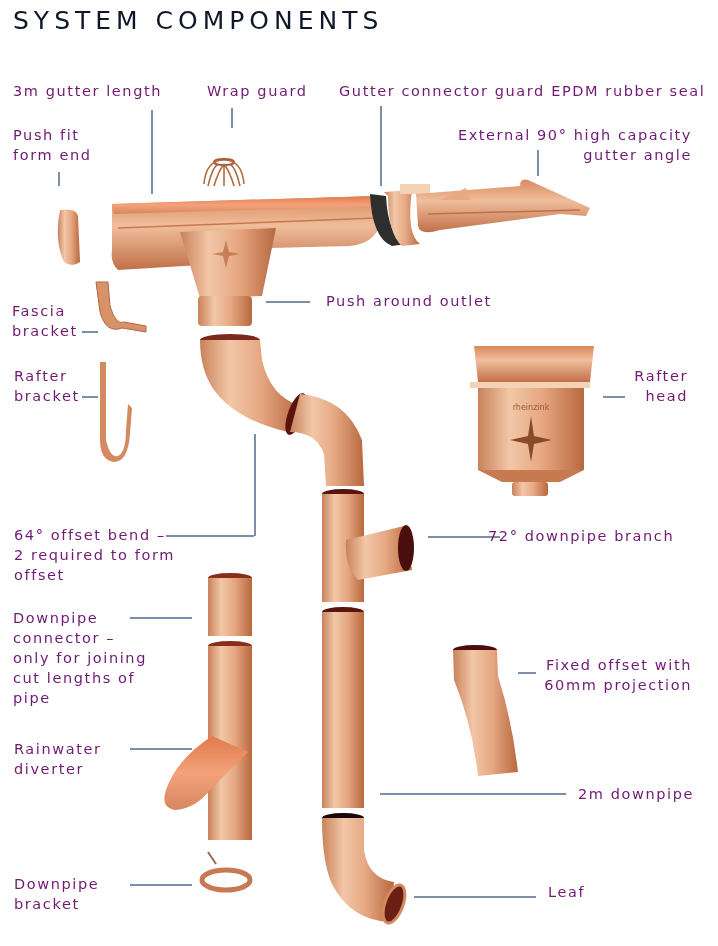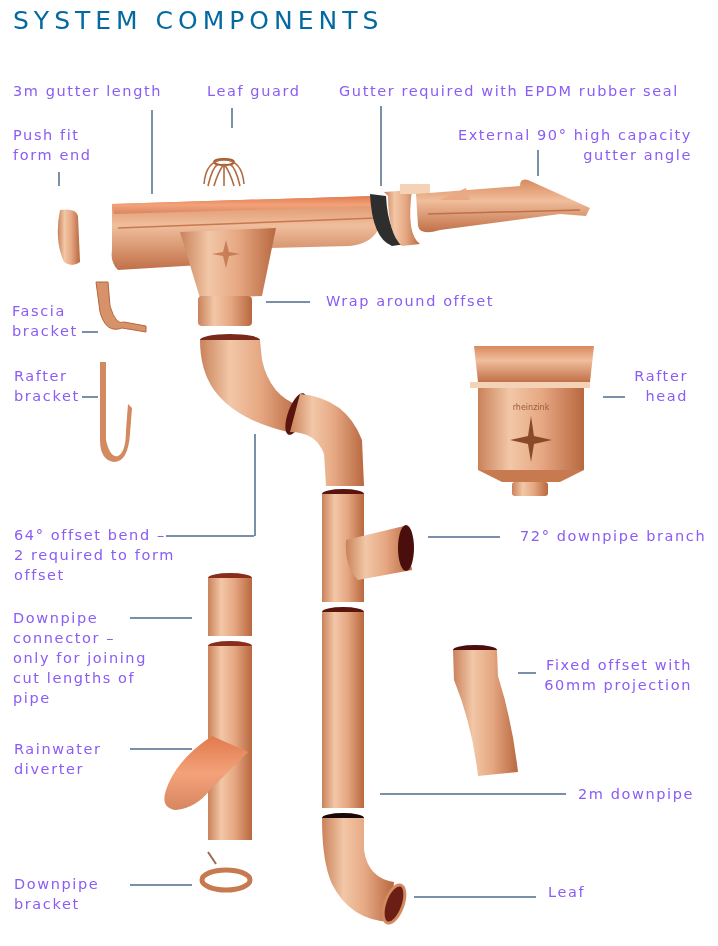--- a/index.html
+++ b/index.html
@@ -1,21 +1,21 @@
 <!DOCTYPE html>
 <html><head>
 <meta charset="utf-8">
 <style>
   html, body { margin: 0; padding: 0; background: #ffffff; }
   body { width: 718px; height: 946px; position: relative; overflow: hidden;
          font-family: "DejaVu Sans", "Liberation Sans", sans-serif; }
   .title { position: absolute; left: 13px; top: 6px; font-size: 25px; letter-spacing: 5px;
-           color: #0369a1; font-weight: normal; margin: 0; }
+           color: #0f172a; font-weight: normal; margin: 0; }
   .label { position: absolute; font-size: 14.5px; letter-spacing: 1.6px; line-height: 20px;
-           color: #8b5cf6; white-space: pre; }
+           color: #701a75; white-space: pre; }
   .label.right { text-align: right; }
   .line { position: absolute; background: #7a8fa8; }
   svg.parts { position: absolute; left: 0; top: 0; }
 </style>
 </head>
 <body>
 
 <h1 class="title">SYSTEM COMPONENTS</h1>
 
 <svg class="parts" width="718" height="946" viewBox="0 0 718 946">
@@ -144,37 +144,37 @@
 <div class="line" style="left:254px;top:434px;width:1.5px;height:102px"></div>
 <div class="line" style="left:428px;top:536px;width:72px;height:1.5px"></div>
 <div class="line" style="left:130px;top:617px;width:62px;height:1.5px"></div>
 <div class="line" style="left:518px;top:672px;width:18px;height:1.5px"></div>
 <div class="line" style="left:130px;top:748px;width:62px;height:1.5px"></div>
 <div class="line" style="left:380px;top:793px;width:186px;height:1.5px"></div>
 <div class="line" style="left:130px;top:884px;width:62px;height:1.5px"></div>
 <div class="line" style="left:414px;top:896px;width:122px;height:1.5px"></div>
 
 <div class="label" style="left:13px;top:81px">3m gutter length</div>
-<div class="label" style="left:207px;top:81px">Leaf guard</div>
-<div class="label" style="left:339px;top:81px">Gutter required with EPDM rubber seal</div>
+<div class="label" style="left:207px;top:81px">Wrap guard</div>
+<div class="label" style="left:339px;top:81px">Gutter connector guard EPDM rubber seal</div>
 <div class="label" style="left:13px;top:125px">Push fit
 form end</div>
 <div class="label right" style="right:26px;top:125px">External 90° high capacity
 gutter angle</div>
-<div class="label" style="left:326px;top:291px">Wrap around offset</div>
+<div class="label" style="left:326px;top:291px">Push around outlet</div>
 <div class="label" style="left:12px;top:301px">Fascia
 bracket</div>
 <div class="label" style="left:14px;top:366px">Rafter
 bracket</div>
 <div class="label right" style="right:30px;top:366px">Rafter
 head</div>
 <div class="label" style="left:14px;top:525px">64° offset bend –
 2 required to form
 offset</div>
-<div class="label" style="left:520px;top:526px">72° downpipe branch</div>
+<div class="label" style="left:488px;top:526px">72° downpipe branch</div>
 <div class="label" style="left:13px;top:608px">Downpipe
 connector –
 only for joining
 cut lengths of
 pipe</div>
 <div class="label right" style="right:26px;top:655px">Fixed offset with
 60mm projection</div>
 <div class="label" style="left:14px;top:739px">Rainwater
 diverter</div>
 <div class="label" style="left:578px;top:784px">2m downpipe</div>

